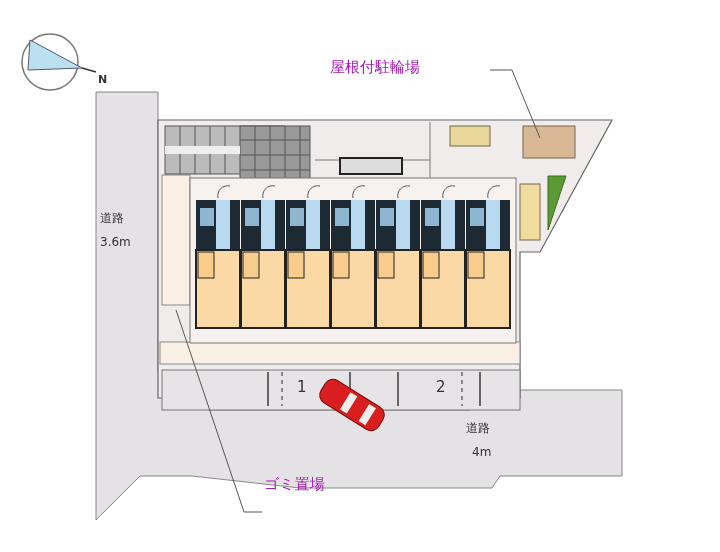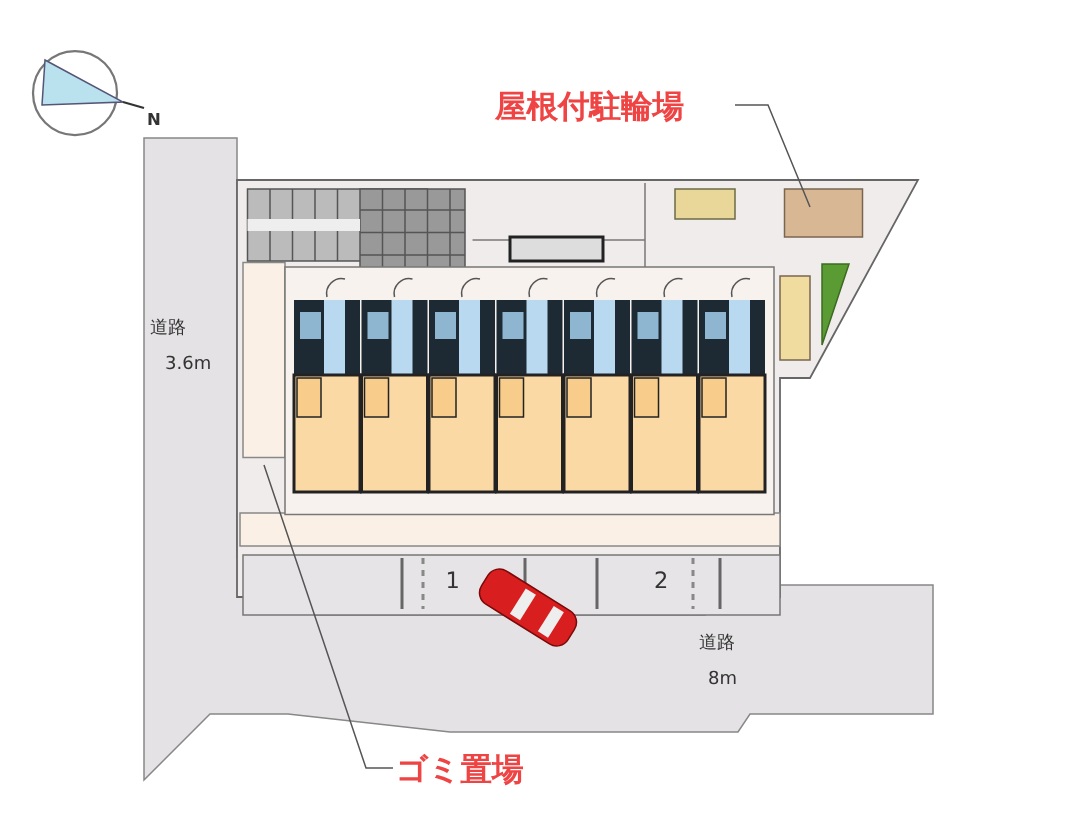--- a/index.html
+++ b/index.html
@@ -1,20 +1,20 @@
 <!DOCTYPE html>
 <html><head>
 <meta charset="utf-8">
 <style>
   html,body{margin:0;padding:0;background:#ffffff;}
   body{width:720px;height:552px;position:relative;overflow:hidden;font-family:"DejaVu Sans",sans-serif;}
   svg{position:absolute;left:0;top:0;}
   .lbl{position:absolute;color:#333;font-family:"DejaVu Sans",sans-serif;line-height:1.05;}
   .big{font-size:12px;}
-  .ann{font-size:21px;font-weight:bold;color:#ef4444;}
+  .ann{font-size:15px;font-weight:normal;color:#a21caf;}
 </style>
 </head>
 <body>
 
 <svg width="720" height="552" viewBox="0 0 720 552">
 
   <polygon points="96,92 158,92 158,372 210,410 470,410 470,390 622,390 622,476 500,476 492,488 300,488 192,476 140,476 96,520" fill="#e4e2e4" stroke="#888" stroke-width="1"></polygon>
 
   <polygon points="158,120 612,120 540,252 520,252 520,398 158,398" fill="#f1ecec" stroke="#666" stroke-width="1.2"></polygon>
 
@@ -129,18 +129,18 @@
   <g>
     <circle cx="50" cy="62" r="28" fill="none" stroke="#777" stroke-width="1.5"></circle>
     <polygon points="30,40 82,68 28,70" fill="#b9e1ee" stroke="#557" stroke-width="1"></polygon>
     <line x1="82" y1="68" x2="96" y2="72" stroke="#333" stroke-width="1.5"></line>
   </g>
 </svg>
 
 <div class="lbl" style="left:98px;top:74px;font-size:11px;font-weight:bold;">N</div>
 <div class="lbl ann" style="left:330px;top:60px;">屋根付駐輪場</div>
 <div class="lbl big" style="left:100px;top:212px;">道路</div>
-<div class="lbl big" style="left:100px;top:236px;margin-left:10px;">3.6m</div>
+<div class="lbl big" style="left:100px;top:236px;">3.6m</div>
 <div class="lbl big" style="left:466px;top:422px;">道路</div>
-<div class="lbl big" style="left:472px;top:446px;">8m</div>
-<div class="lbl ann" style="left:264px;top:502px;">ゴミ置場</div>
+<div class="lbl big" style="left:472px;top:446px;">4m</div>
+<div class="lbl ann" style="left:264px;top:477px;">ゴミ置場</div>
 <div class="lbl" style="left:297px;top:380px;font-size:15px;">1</div>
 <div class="lbl" style="left:436px;top:380px;font-size:15px;">2</div>
 
 </body></html>

